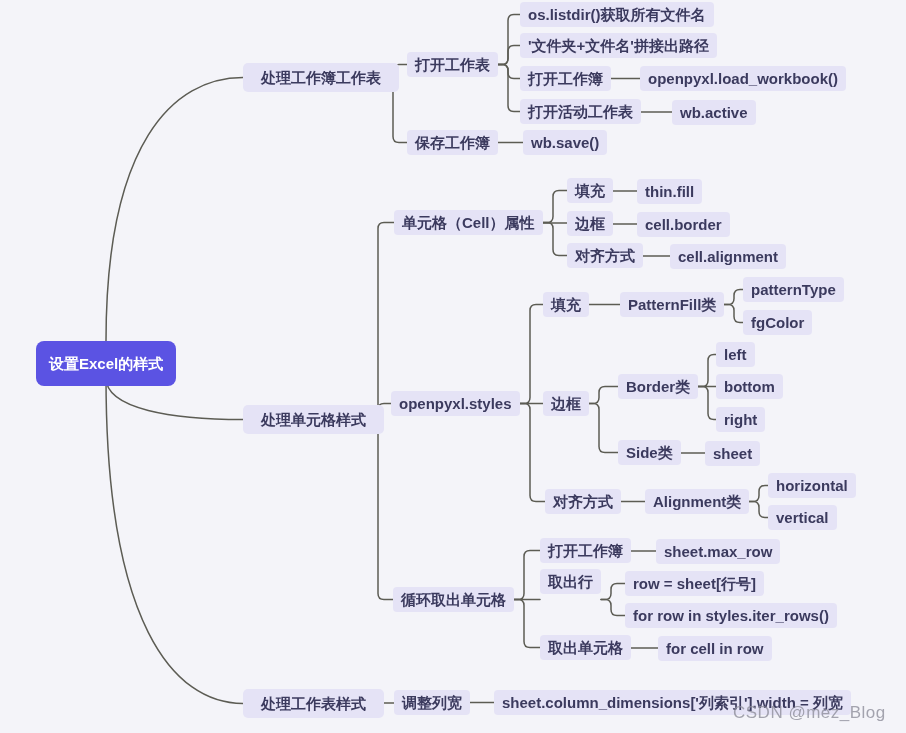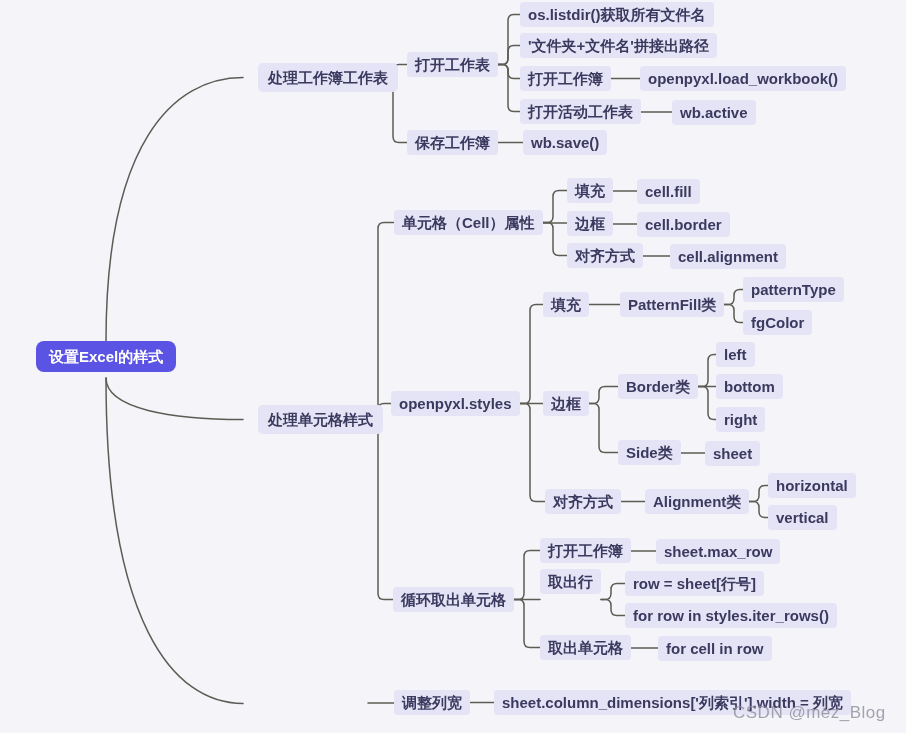--- a/index.html
+++ b/index.html
@@ -20,24 +20,24 @@
   #canvas{position:relative;width:906px;height:733px;}
   #edges{position:absolute;left:0;top:0;width:906px;height:733px;z-index:1;}
   #edges path{fill:none;stroke:var(--line);stroke-width:1.5;stroke-linecap:round;}
   .node{
     position:absolute;z-index:2;
     background:var(--node-bg);color:var(--node-text);
     font-size:15px;line-height:19px;font-weight:600;
     padding:3px 8px;border-radius:4px;white-space:nowrap;
     cursor:default;
   }
-  .l1{padding:5px 10px;border-radius:5px;margin-left:15px;}
+  .l1{padding:5px 18px;border-radius:5px;}
   .root{
     background:var(--root-bg);color:var(--root-text);
-    padding:6px 13px;border-radius:8px;font-weight:700;
+    padding:13px 13px;border-radius:8px;font-weight:700;
   }
   #watermark{
     position:absolute;left:733px;top:703px;z-index:3;
     font-size:17px;font-weight:400;letter-spacing:.5px;
     color:var(--watermark);opacity:.8;pointer-events:none;
   }
 </style>
 </head>
 <body>
 
@@ -99,21 +99,21 @@
   <div class="node" style="left:520px;top:66px">打开工作簿</div>
   <div class="node" style="left:640px;top:66px">openpyxl.load_workbook()</div>
   <div class="node" style="left:520px;top:99px">打开活动工作表</div>
   <div class="node" style="left:672px;top:100px">wb.active</div>
   <div class="node" style="left:407px;top:130px">保存工作簿</div>
   <div class="node" style="left:523px;top:130px">wb.save()</div>
 
   <div class="node l1" style="left:243px;top:405px">处理单元格样式</div>
   <div class="node" style="left:394px;top:210px">单元格（Cell）属性</div>
   <div class="node" style="left:567px;top:178px">填充</div>
-  <div class="node" style="left:637px;top:179px">cell.fill</div>
+  <div class="node" style="left:637px;top:179px">thin.fill</div>
   <div class="node" style="left:567px;top:211px">边框</div>
   <div class="node" style="left:637px;top:212px">cell.border</div>
   <div class="node" style="left:567px;top:243px">对齐方式</div>
   <div class="node" style="left:670px;top:244px">cell.alignment</div>
 
   <div class="node" style="left:391px;top:391px">openpyxl.styles</div>
   <div class="node" style="left:543px;top:292px">填充</div>
   <div class="node" style="left:620px;top:292px">PatternFill类</div>
   <div class="node" style="left:743px;top:277px">patternType</div>
   <div class="node" style="left:743px;top:310px">fgColor</div>
@@ -131,17 +131,18 @@
 
   <div class="node" style="left:393px;top:587px">循环取出单元格</div>
   <div class="node" style="left:540px;top:538px">打开工作簿</div>
   <div class="node" style="left:656px;top:539px">sheet.max_row</div>
   <div class="node" style="left:540px;top:569px">取出行</div>
   <div class="node" style="left:625px;top:571px">row = sheet[行号]</div>
   <div class="node" style="left:625px;top:603px">for row in styles.iter_rows()</div>
   <div class="node" style="left:540px;top:635px">取出单元格</div>
   <div class="node" style="left:658px;top:636px">for cell in row</div>
 
+  <div class="node l1" style="left:243px;top:689px">处理工作表样式</div>
   <div class="node" style="left:394px;top:690px">调整列宽</div>
   <div class="node" style="left:494px;top:690px">sheet.column_dimensions['列索引'].width = 列宽</div>
 
   <div id="watermark">CSDN @mez_Blog</div>
 </div>
 
 </body></html>

